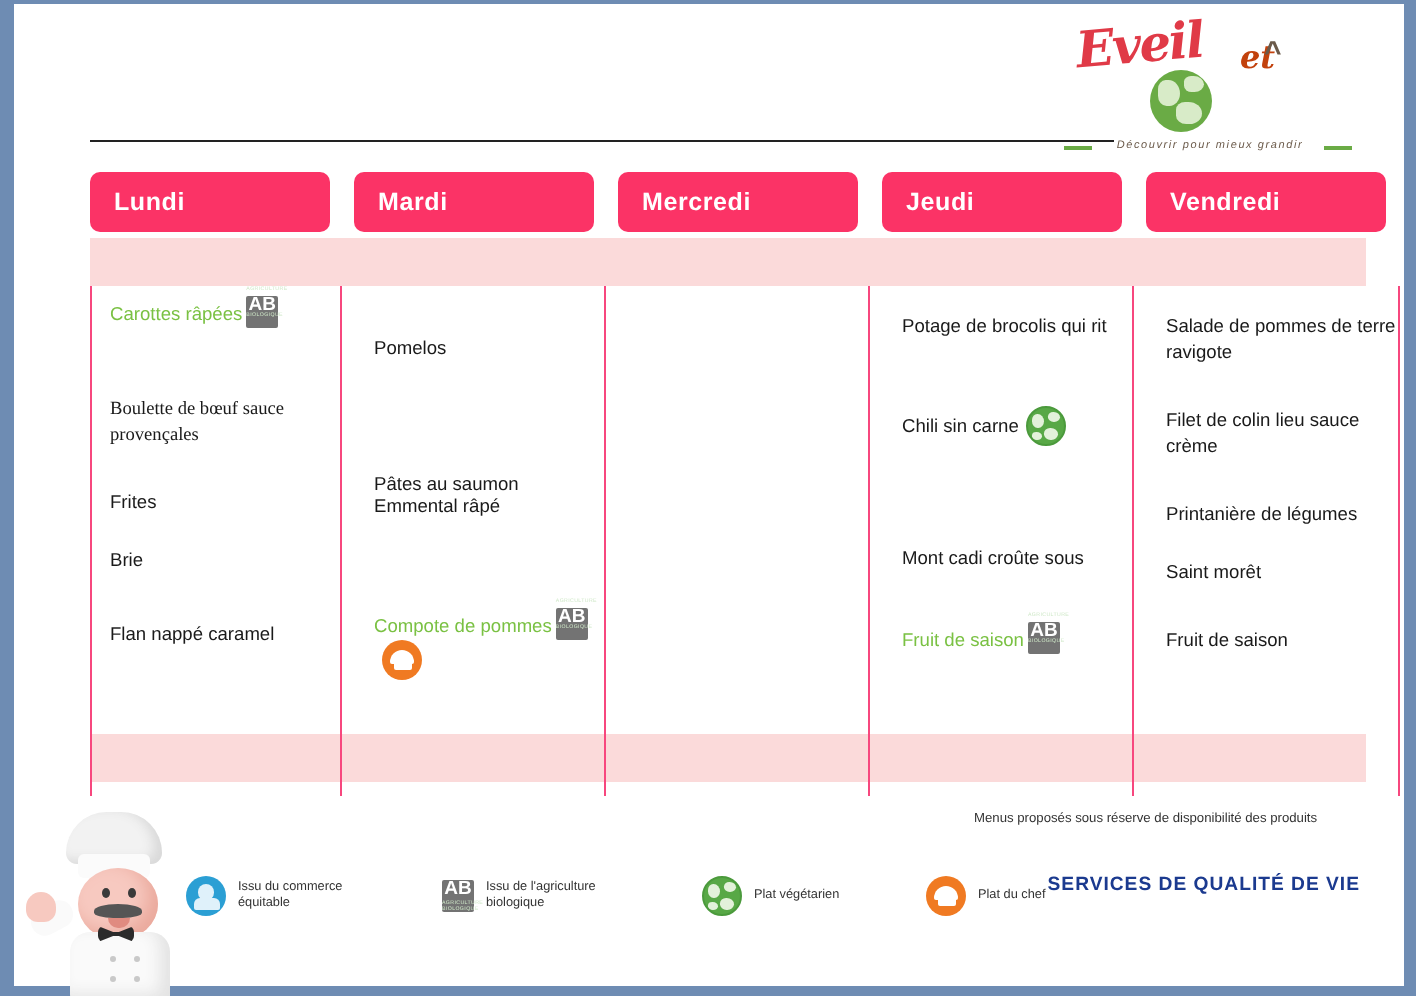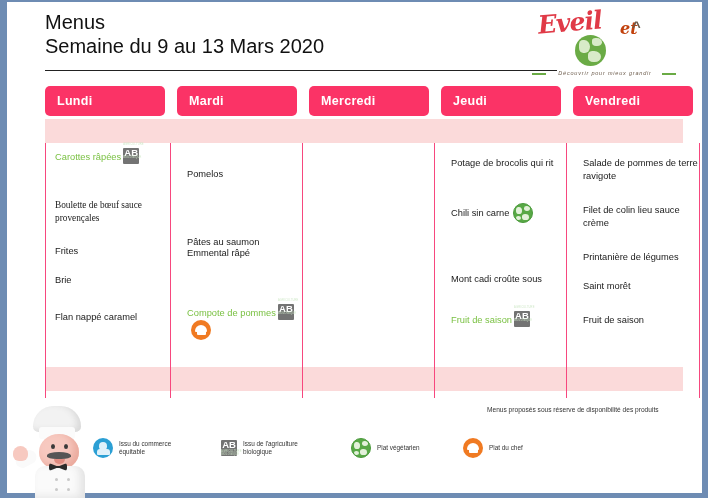--- a/index.html
+++ b/index.html
@@ -121,24 +121,20 @@
   .m-arm{position:absolute;left:4px;top:46px;width:22px;height:14px;background:#fafafa;
          border-radius:8px;transform:rotate(-28deg);}
   .m-hand{position:absolute;left:2px;top:40px;width:15px;height:15px;background:#f7c9c0;border-radius:50% 50% 40% 40%;}
   .m-btn{position:absolute;width:3px;height:3px;border-radius:50%;background:#c9c9c9;}
 </style>
 </head>
 <body>
 
 <div class="page">
 
-  <div class="hdr">
-    <div class="t1">Menus</div>
-    <div class="t2">Semaine du 9 au 13 Mars 2020</div>
-  </div>
   <div class="hdr-rule"></div>
 
   <div class="logo">
     <div class="eveil">Eveil</div>
     <div class="etw">et</div>
     <div class="circ">
       <i class="c1"></i>
         <i class="c2"></i>
         <i class="c3"></i>
     </div>
@@ -222,20 +218,21 @@
       <div class="lg">
         <span class="chef">
           <span class="hatb"></span>
           <span class="hatc"></span>
         </span>
         <span class="lbl w4">Plat du chef</span>
       </div>
     </div>
 
   <div class="sodexo">
+    <div class="sub">SERVICES DE QUALITÉ DE VIE</div>
   </div>
 
   <div class="mascot">
     <div class="m-arm"></div>
       <div class="m-hand"></div>
     <div class="m-scarf"></div>
     <div class="m-hat"></div>
       <div class="m-hat2"></div>
     <div class="m-head"></div>
     <div class="m-eye l"></div>

